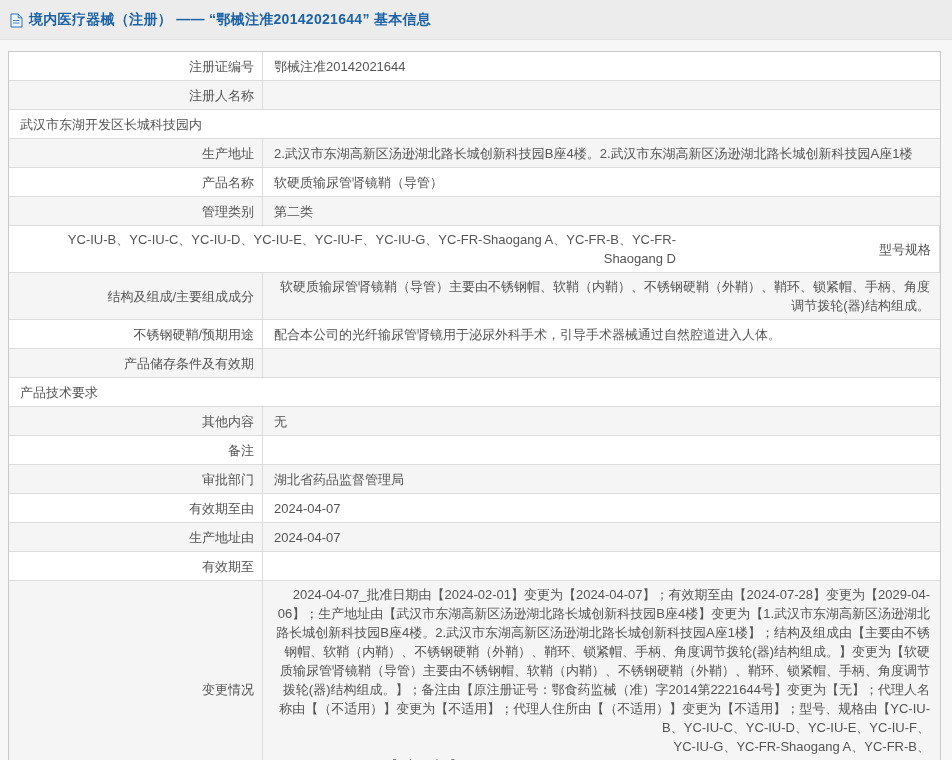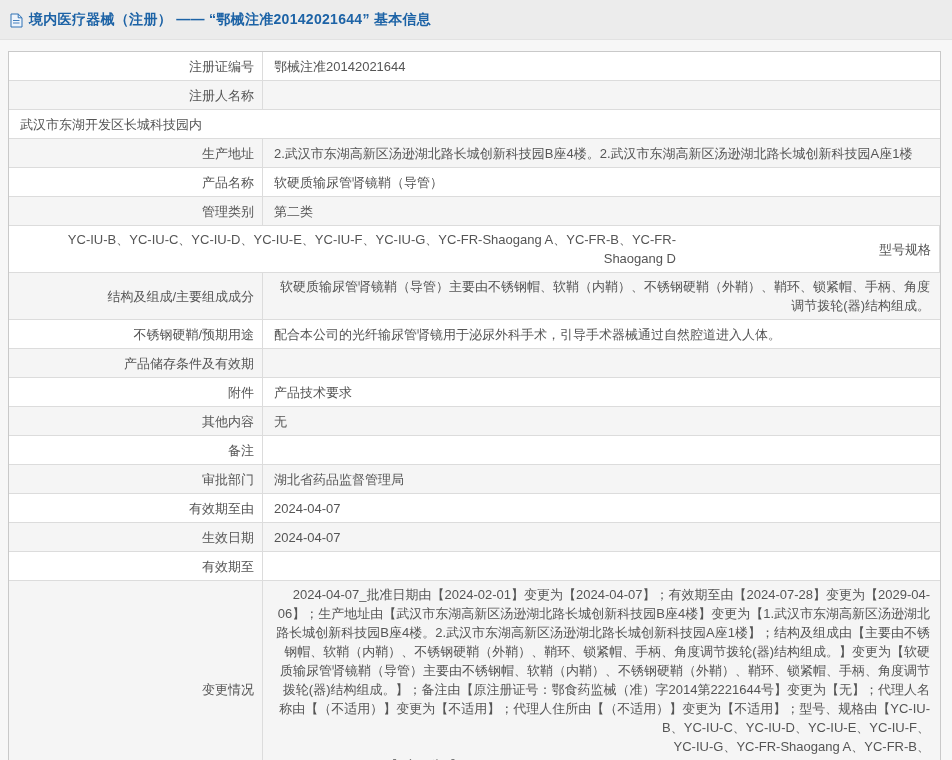--- a/index.html
+++ b/index.html
@@ -125,21 +125,20 @@
       <div class="cell label">不锈钢硬鞘/预期用途</div>
       <div class="cell value">配合本公司的光纤输尿管肾镜用于泌尿外科手术，引导手术器械通过自然腔道进入人体。</div>
     </div>
 
     <div class="row gray">
       <div class="cell label">产品储存条件及有效期</div>
       <div class="cell value"></div>
     </div>
 
     <div class="row white">
-      <div class="cell label">附件</div>
       <div class="cell value">产品技术要求</div>
     </div>
 
     <div class="row gray">
       <div class="cell label">其他内容</div>
       <div class="cell value">无</div>
     </div>
 
     <div class="row white">
       <div class="cell label">备注</div>
@@ -150,21 +149,21 @@
       <div class="cell label">审批部门</div>
       <div class="cell value">湖北省药品监督管理局</div>
     </div>
 
     <div class="row white">
       <div class="cell label">有效期至由</div>
       <div class="cell value">2024-04-07</div>
     </div>
 
     <div class="row gray">
-      <div class="cell label">生效日期</div>
+      <div class="cell label">生产地址由</div>
       <div class="cell value">2024-04-07</div>
     </div>
 
     <div class="row white">
       <div class="cell label">有效期至</div>
     </div>
 
     <div class="row gray change">
       <div class="cell label">变更情况</div>
       <div class="cell value">

